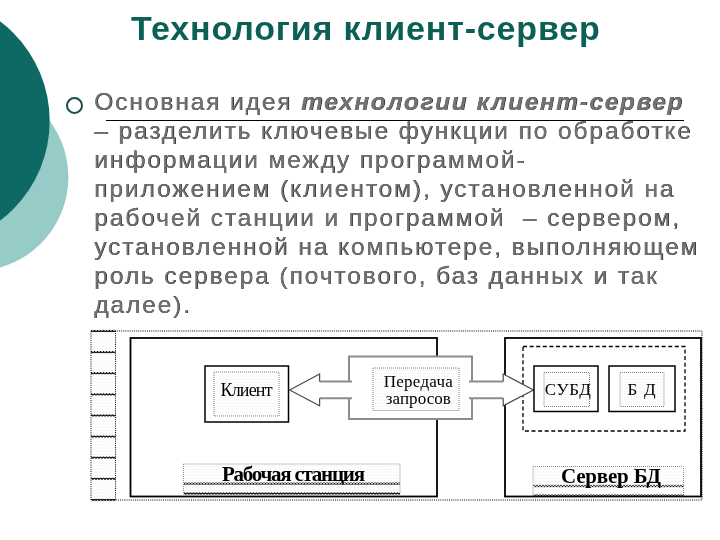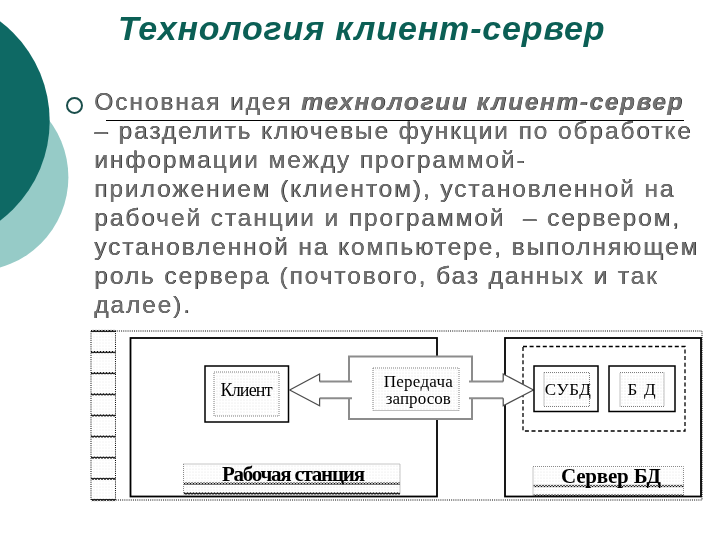--- a/index.html
+++ b/index.html
@@ -10,21 +10,21 @@
 </head>
 <body>
 
 <svg class="abs" style="left:0;top:0;" width="720" height="540" viewBox="0 0 720 540">
 
   <circle cx="-25.4" cy="177.2" r="93.8" fill="#96cbc7"></circle>
 
   <circle cx="-75" cy="121" r="124.7" fill="#0e6964"></circle>
 </svg>
 
-<div class="abs" style="left:118px;top:8.8px;font-size:34px;line-height:38px;font-weight:bold;font-style:italic;color:#0b5f55;letter-spacing:0.85px;white-space:pre;">Технология клиент-сервер</div>
+<div class="abs" style="left:131px;top:8.8px;font-size:34px;line-height:38px;font-weight:bold;color:#0b5f55;letter-spacing:0.85px;white-space:pre;">Технология клиент-сервер</div>
 
 <div class="abs" style="left:66px;top:97px;width:13px;height:13px;border:2px solid #1a4e4b;border-radius:50%;"></div>
 
 <div class="abs" style="left:94px;top:87.4px;font-size:24.5px;line-height:29px;color:#737373;letter-spacing:1.9px;white-space:pre;text-shadow:0.4px 0 #000;">Основная идея <b><i style="letter-spacing:1.6px;">технологии клиент-сервер</i></b>
 – разделить ключевые функции по обработке
 информации между программой-
 приложением (клиентом), установленной на
 рабочей станции и программой  – сервером,
 установленной на компьютере, выполняющем
 роль сервера (почтового, баз данных и так

